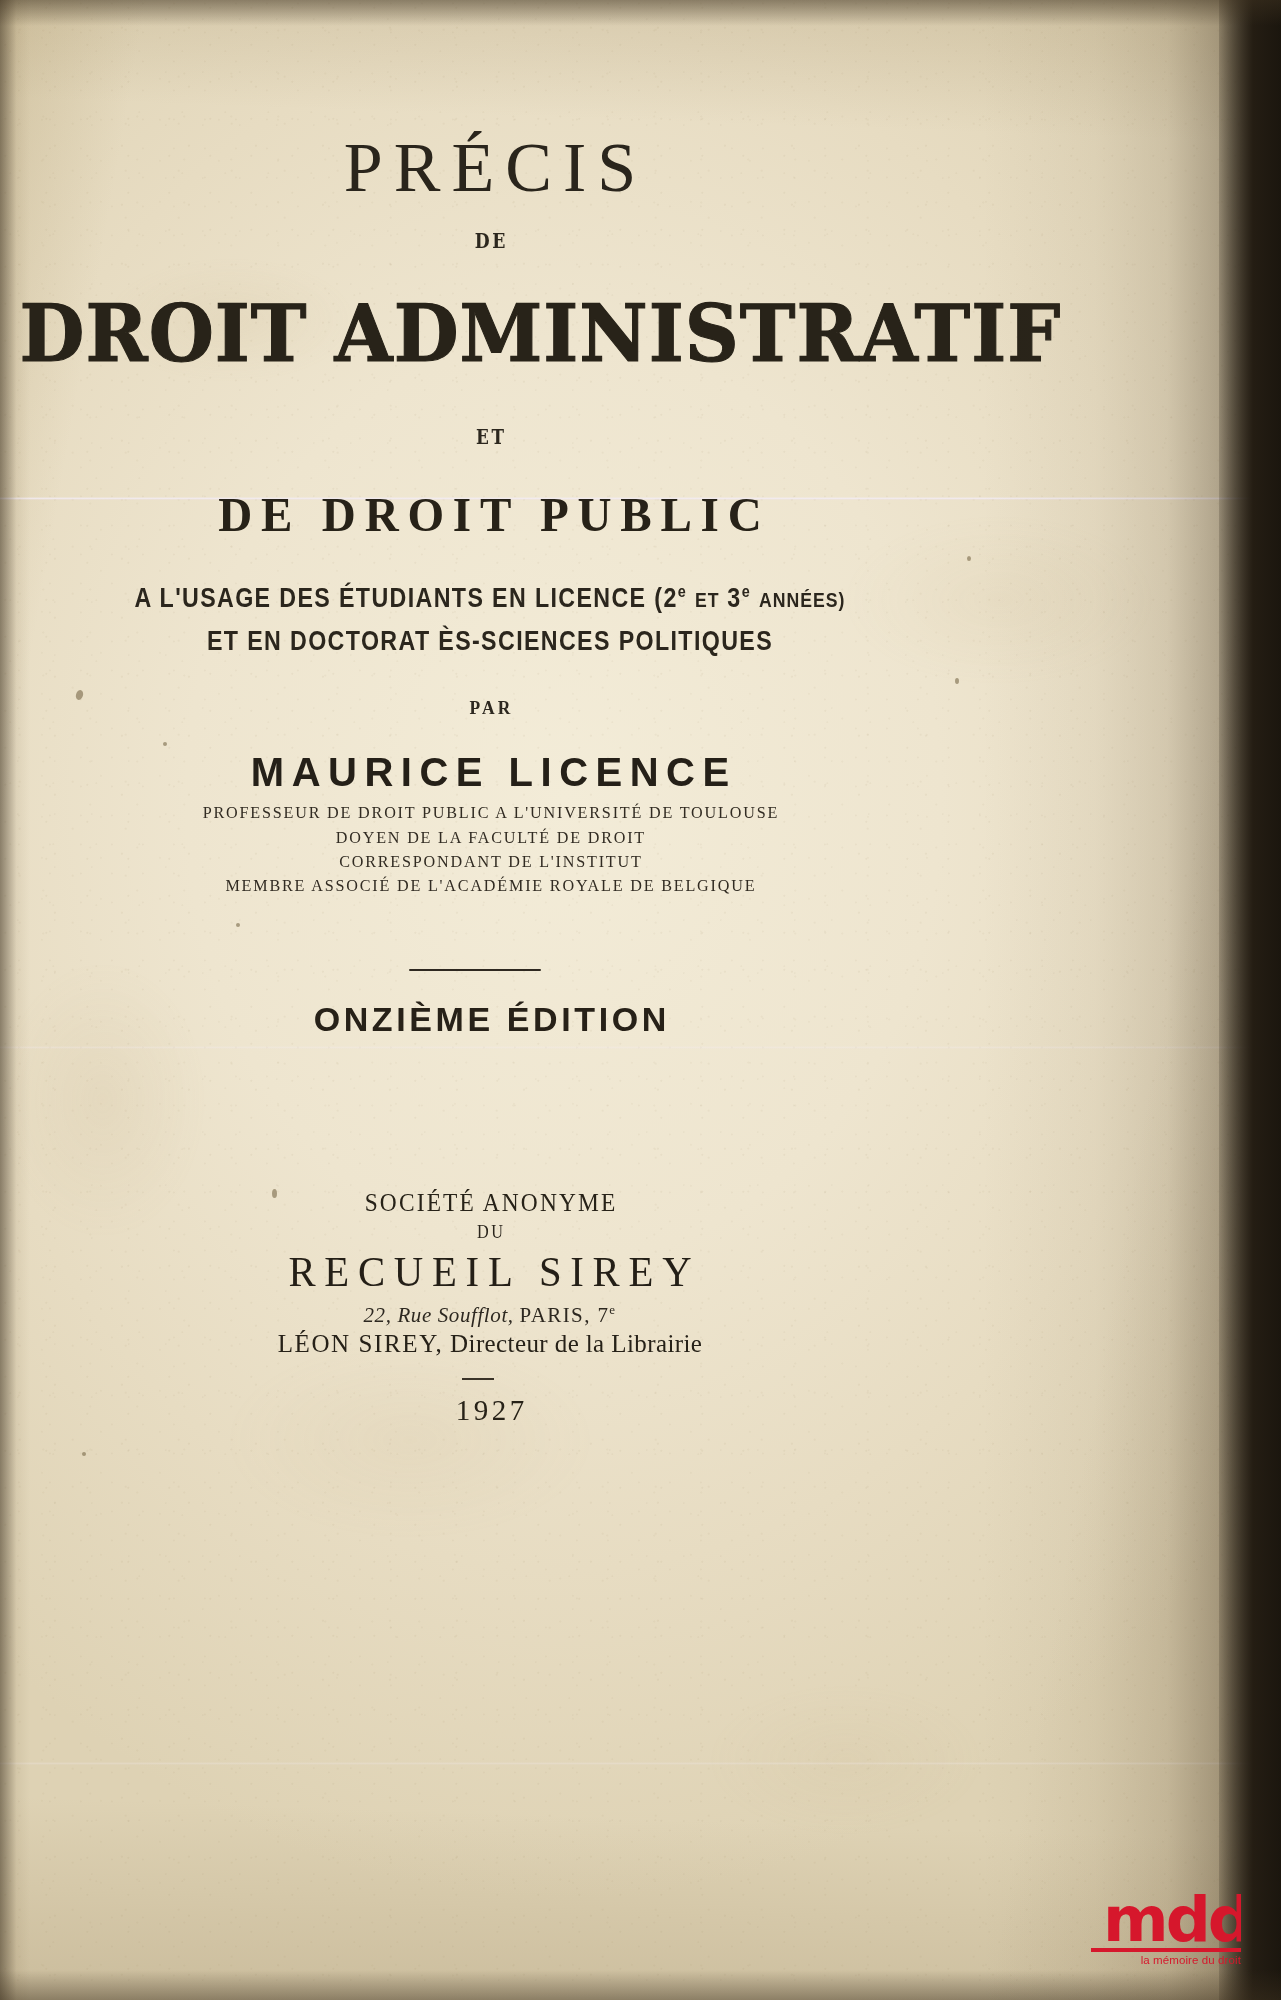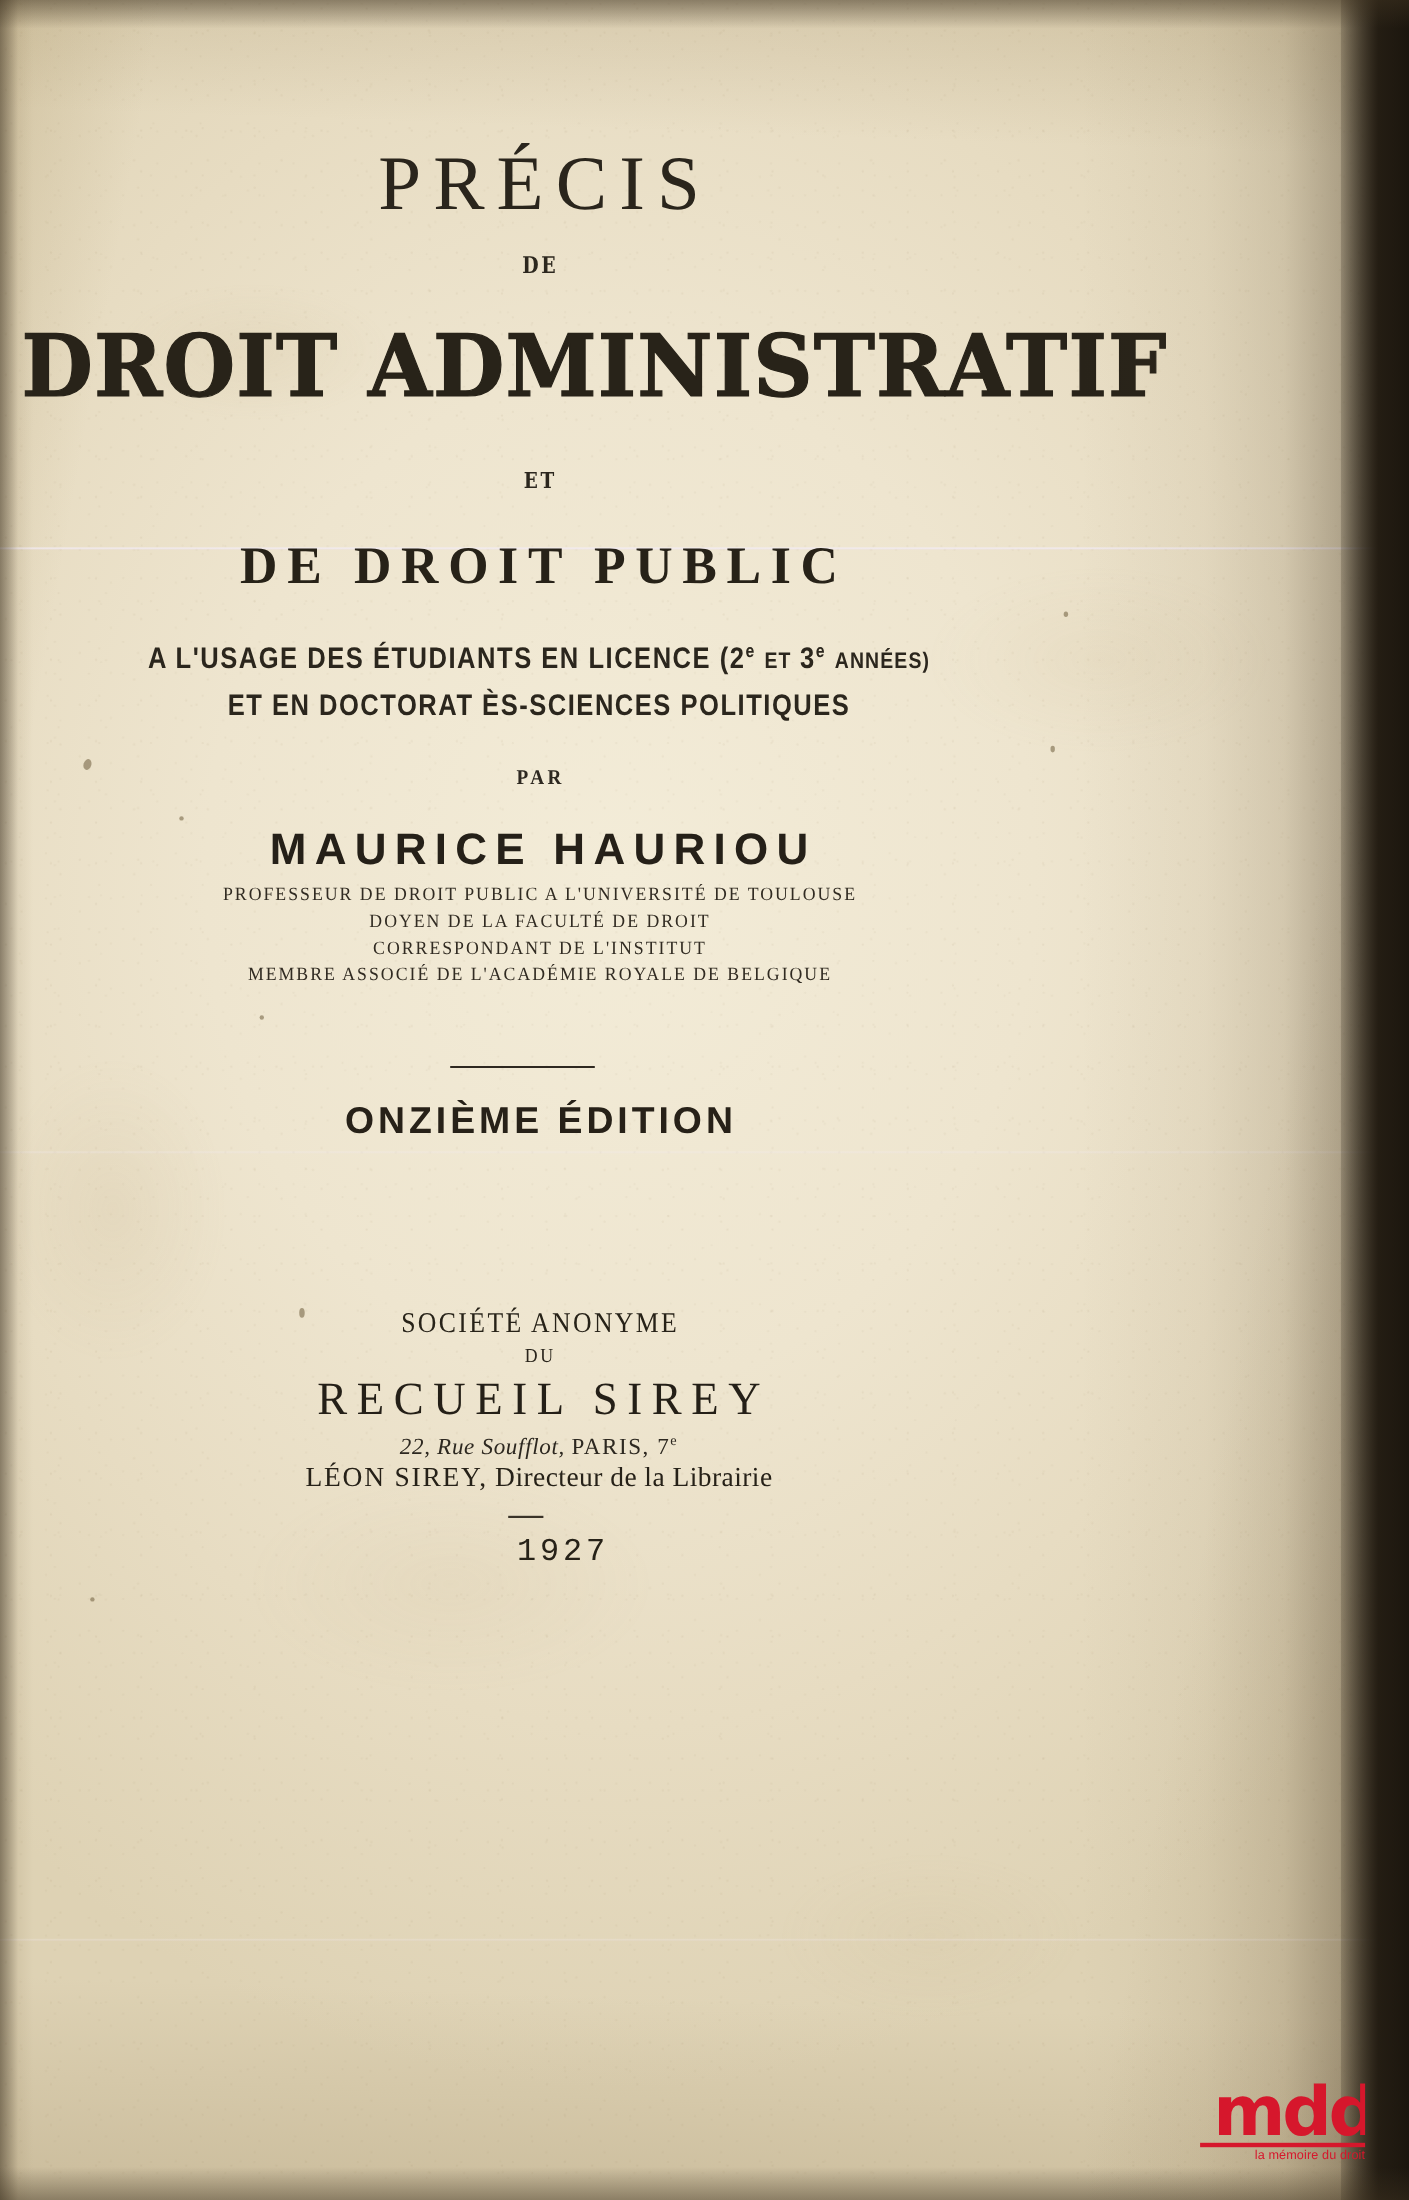--- a/index.html
+++ b/index.html
@@ -309,23 +309,22 @@
     width: 32px;
     height: 2px;
     background: #3a3328;
   }
   .t-year {
     position: absolute; left: 0; width: 100%;
     top: 1394px;
     font-size: 29px;
     letter-spacing: 3.5px;
     text-indent: 3.5px;
-    font-family: Liberation Mono, monospace;
+    font-family: Liberation Serif, serif;
     color: #272218;
-    padding-left: 20px;
   }
 
   
   .mdd {
     position: absolute;
     right: 40px;
     bottom: 34px;
     width: 150px;
     text-align: left;
   }
@@ -392,21 +391,21 @@
     <div class="ln t-public">DE DROIT PUBLIC</div>
 
     <div class="ln t-usage1">
       <span>A L'USAGE DES ÉTUDIANTS EN LICENCE (2</span><span class="sup">e</span><span> </span><span class="scaps">ET</span><span> </span><span>3</span><span class="sup">e</span><span> </span><span class="scaps">ANNÉES)</span>
     </div>
 
     <div class="ln t-usage2">ET EN DOCTORAT ÈS-SCIENCES POLITIQUES</div>
 
     <div class="ln t-par">PAR</div>
 
-    <div class="ln t-author">MAURICE HAURIOU</div>
+    <div class="ln t-author">MAURICE LICENCE</div>
 
     <div class="ln cred c1">PROFESSEUR DE DROIT PUBLIC A L'UNIVERSITÉ DE TOULOUSE</div>
     <div class="ln cred c2">DOYEN DE LA FACULTÉ DE DROIT</div>
     <div class="ln cred c3">CORRESPONDANT DE L'INSTITUT</div>
     <div class="ln cred c4">MEMBRE ASSOCIÉ DE L'ACADÉMIE ROYALE DE BELGIQUE</div>
 
     <div class="rule-edition"></div>
 
     <div class="ln t-edition">ONZIÈME ÉDITION</div>
 

